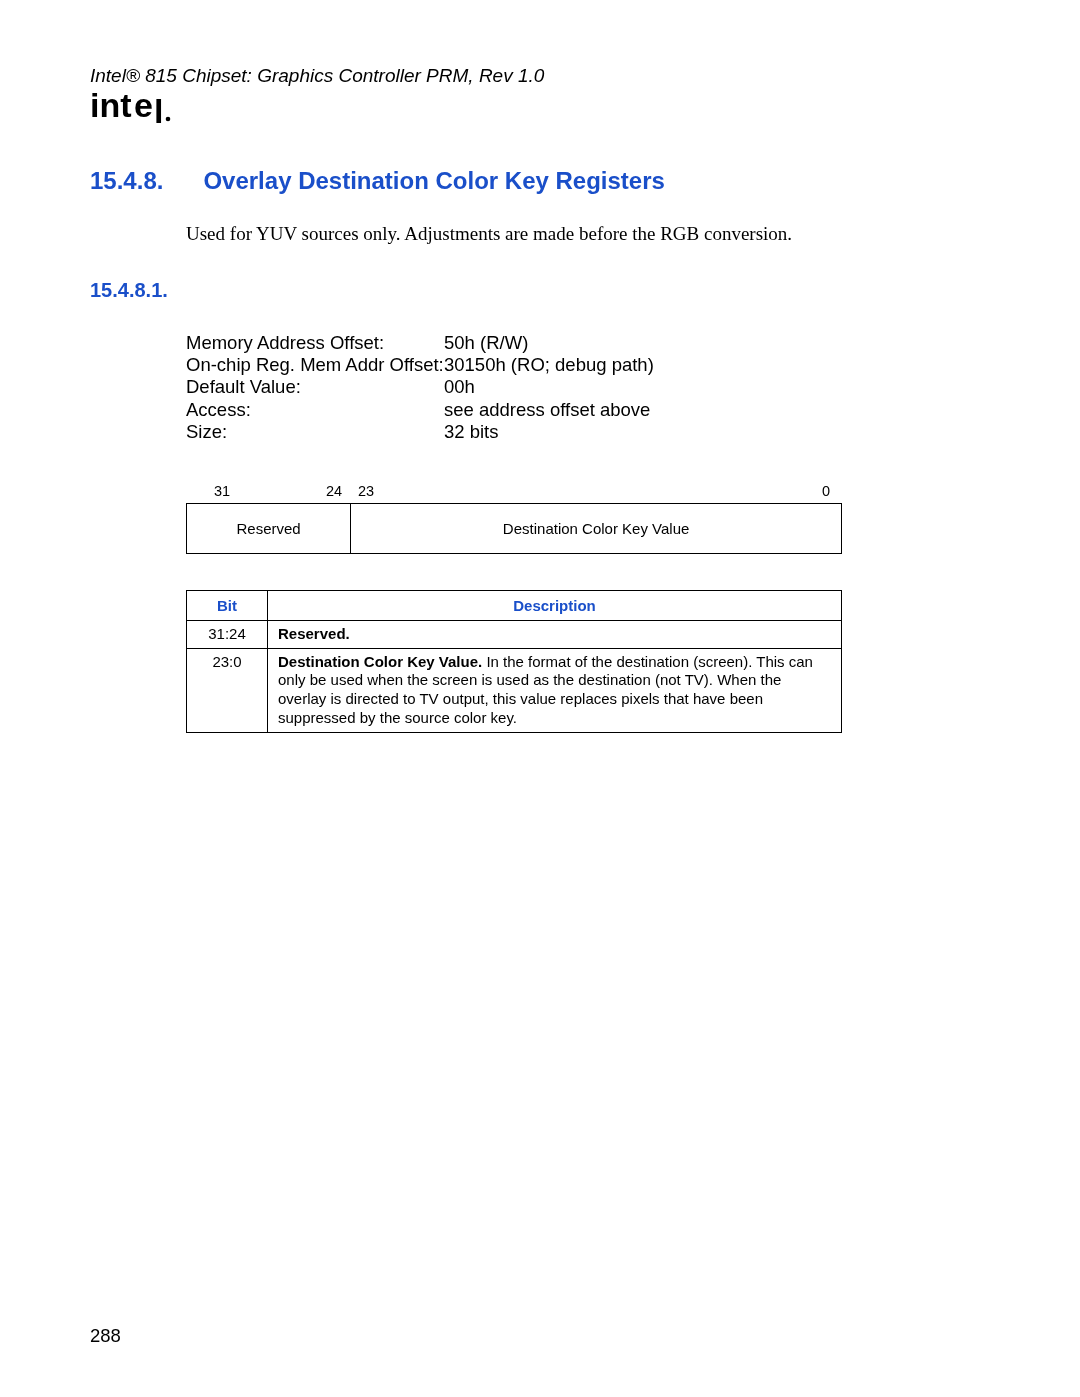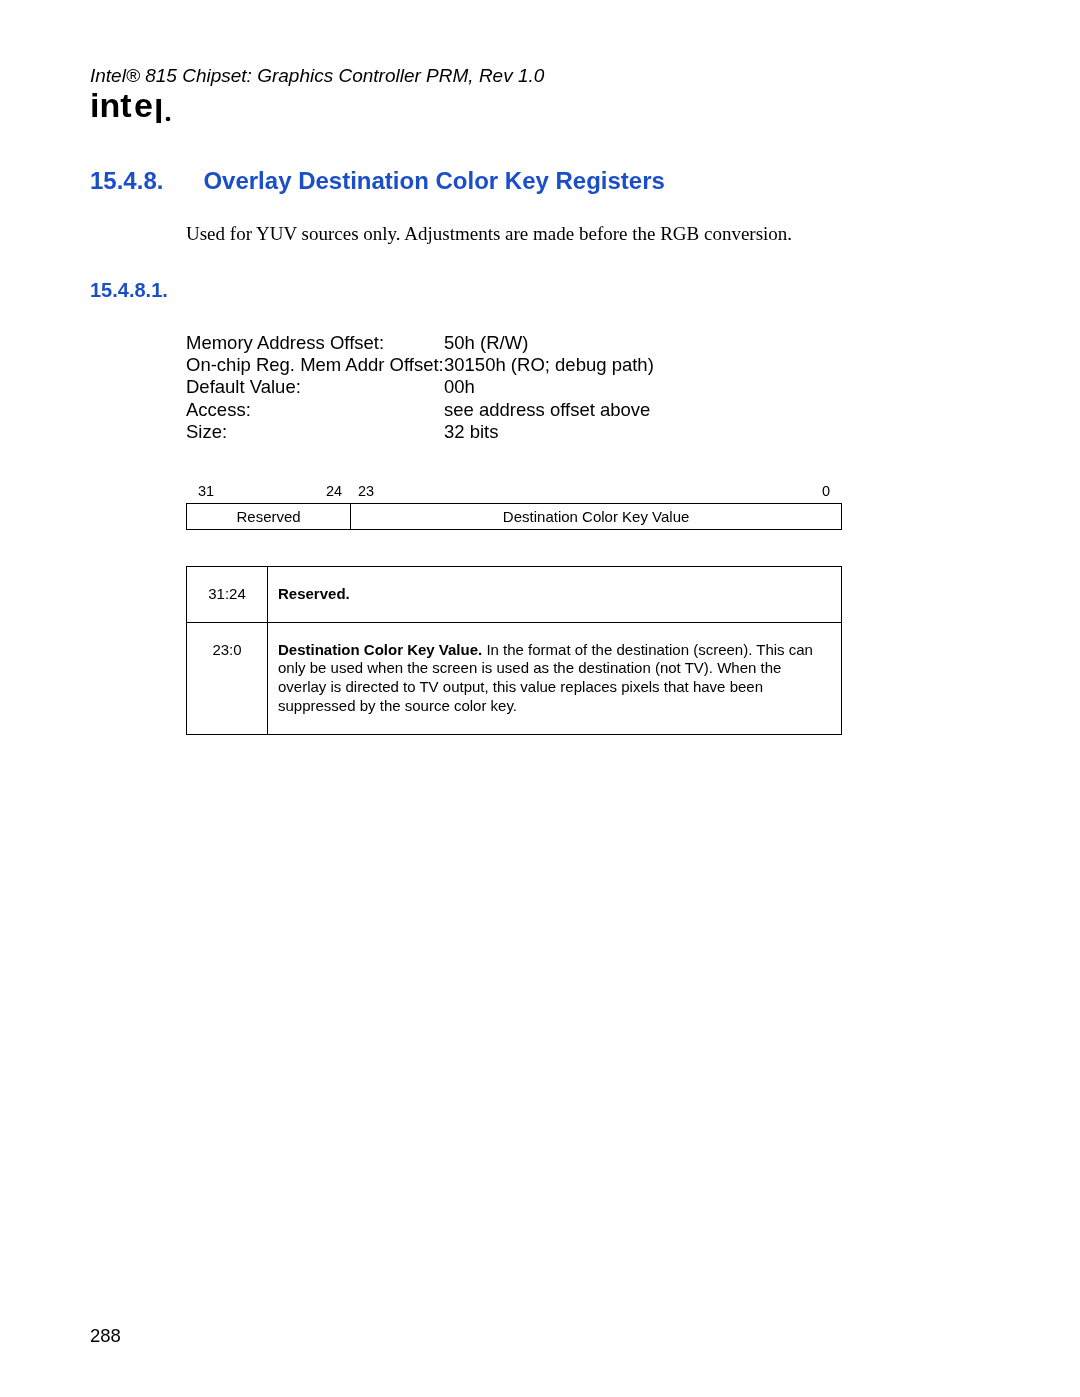--- a/index.html
+++ b/index.html
@@ -92,21 +92,21 @@
   .bitfield-nums span { position:absolute; top:0; }
   .bitfield-table {
     border-collapse: collapse;
     width: 100%;
     table-layout: fixed;
   }
   .bitfield-table td {
     border: 1px solid #000;
     text-align: center;
     font-size: 15px;
-    padding: 4px 0;
+    padding: 16px 0;
   }
   .desc-table-wrap {
     margin-left: 96px;
     margin-top: 36px;
     width: 656px;
   }
   .desc-table {
     border-collapse: collapse;
     width: 100%;
   }
@@ -114,21 +114,21 @@
     border: 1px solid #000;
     color: #1a4fc9;
     font-weight: bold;
     font-size: 15px;
     padding: 6px 8px;
     text-align: center;
   }
   .desc-table td {
     border: 1px solid #000;
     font-size: 15px;
-    padding: 18px 10px;
+    padding: 4px 10px;
     vertical-align: top;
     line-height: 1.25;
   }
   .desc-table .bit-col { width: 60px; text-align:center; }
   .bold { font-weight: bold; }
   .page-num {
     position: absolute;
     left: 90px;
     bottom: 50px;
     font-size: 18.5px;
@@ -180,38 +180,42 @@
       <div class="prop-value">see address offset above</div>
     </div>
     <div class="props-row">
       <div class="prop-label">Size:</div>
       <div class="prop-value">32 bits</div>
     </div>
   </div>
 
   <div class="bitfield-wrap">
     <div class="bitfield-nums">
-      <span style="left:12px">31</span>
+      <span style="left:28px">31</span>
       <span style="left:140px">24</span>
       <span style="left:172px">23</span>
       <span style="right:12px">0</span>
     </div>
     <table class="bitfield-table">
       <tbody>
           <tr>
         <td style="width:25%">Reserved</td>
         <td style="width:75%">Destination Color Key Value</td>
       </tr>
     </tbody>
       </table>
   </div>
 
   <div class="desc-table-wrap">
     <table class="desc-table">
       <tbody>
+          <tr>
+        <th class="bit-col">Bit</th>
+        <th>Description</th>
+      </tr>
       <tr>
         <td class="bit-col">31:24</td>
         <td><span class="bold">Reserved.</span><span></span></td>
       </tr>
       <tr>
         <td class="bit-col">23:0</td>
         <td><span class="bold">Destination Color Key Value.</span><span> In the format of the destination (screen). This can only be used when the screen is used as the destination (not TV). When the overlay is directed to TV output, this value replaces pixels that have been suppressed by the source color key.</span></td>
       </tr>
     </tbody>
       </table>

